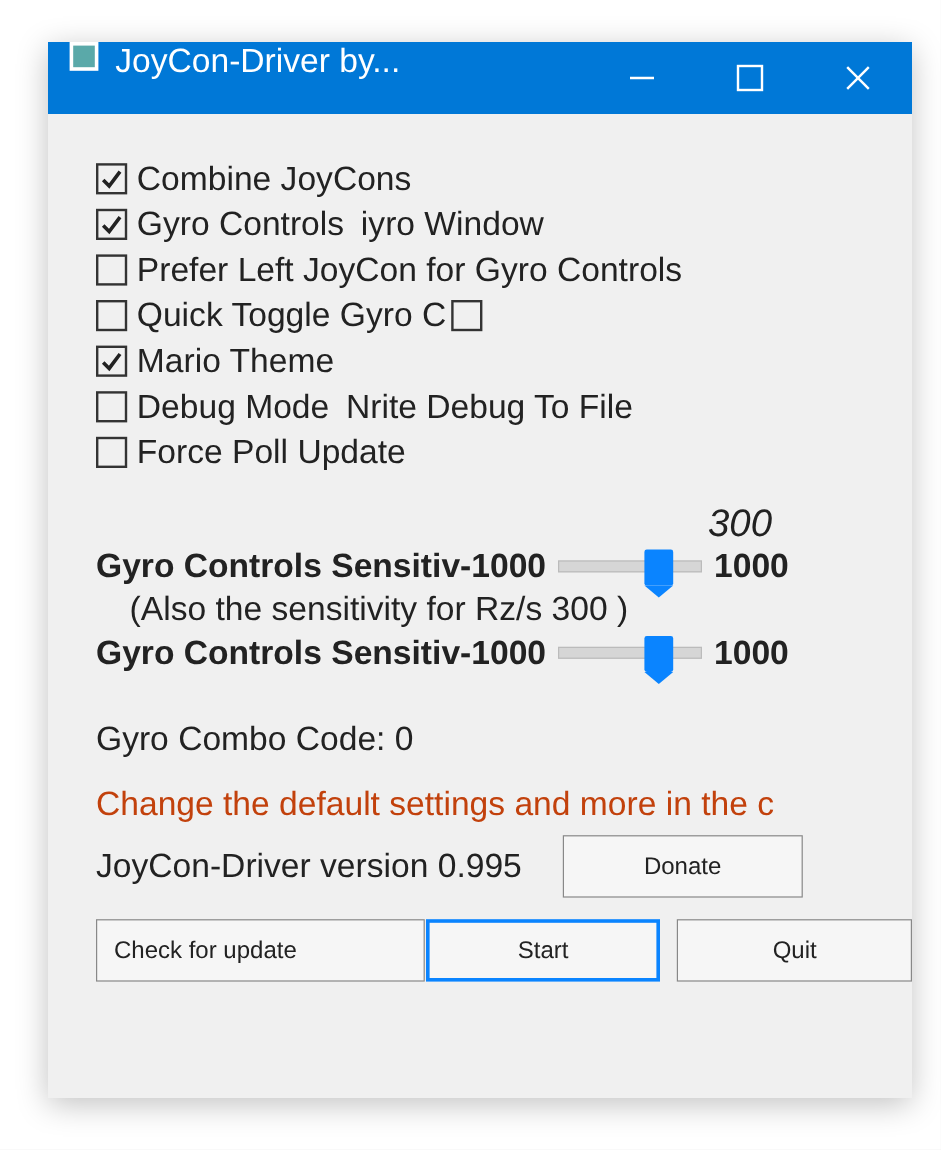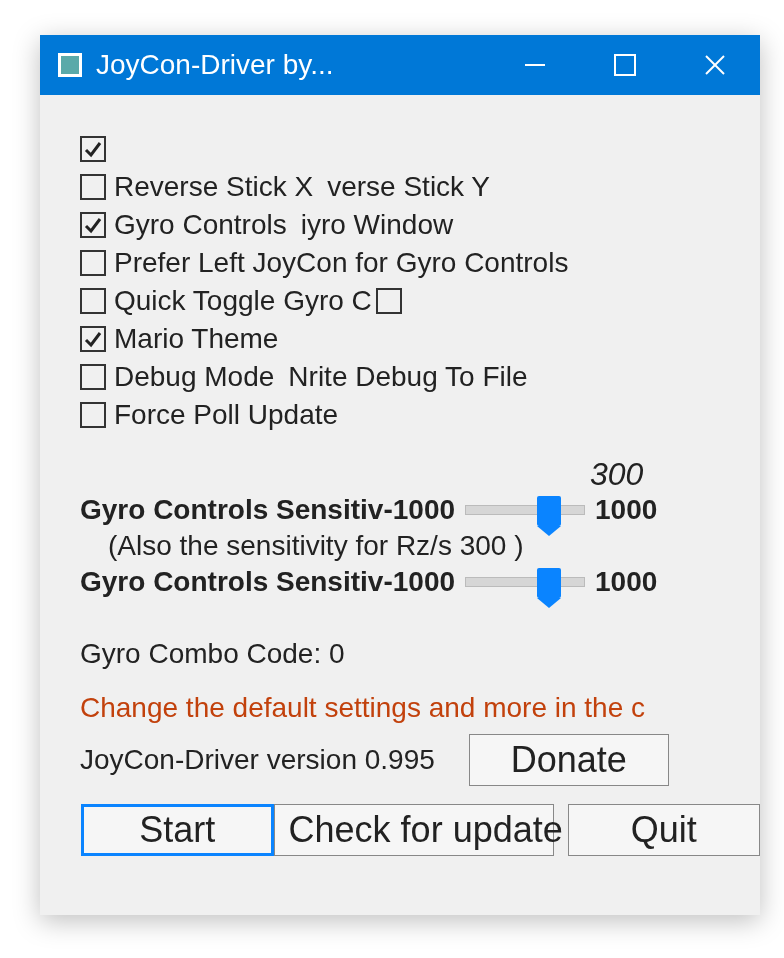--- a/index.html
+++ b/index.html
@@ -22,21 +22,20 @@
     box-shadow: 0 6px 25px rgba(0,0,0,0.25);
     display: flex;
     flex-direction: column;
     overflow: hidden;
   }
   .titlebar {
     background: #0078d7;
     color: #fff;
     height: 60px;
     display: flex;
-    align-items: center;
     font-size: 28px;
     font-weight: 400;
   }
   .titlebar .app-icon {
     width: 24px;
     height: 24px;
     margin-left: 18px;
     margin-right: 14px;
     display: inline-block;
     background: #fff;
@@ -144,21 +143,21 @@
   .cutline { margin-top: 22px; color:#c2410c; white-space:nowrap;}
   .version-row {
     margin-top: 10px;
     display:flex;
     align-items:center;
     white-space:nowrap;
   }
   .btn {
     border: 1px solid #888;
     background: #f6f6f6;
-    font-size: 36px;
+    font-size: 20px;
     height: 52px;
     display:flex;
     align-items:center;
     justify-content:center;
     padding: 0 10px;
     white-space:nowrap;
   }
   .btn-donate { width: 200px; margin-left: 34px;}
   .bottom-buttons {
     display:flex;
@@ -198,28 +197,23 @@
   </div>
 
   <div class="client">
 
     <div class="check-row">
       <span class="checkbox">
           <svg width="20" height="20">
             <polyline points="3,11 8,16 17,4"></polyline>
           </svg>
         </span>
-    </div>
-
-    <div class="check-row">
-      <span class="checkbox"></span>
-      <span>Reverse Stick X</span>
-      <span style="width:14px"></span>
-      <span>verse Stick Y</span>
-    </div>
+      <span>Combine JoyCons</span>
+    </div>
+
 
     <div class="check-row">
       <span class="checkbox">
           <svg width="20" height="20">
             <polyline points="3,11 8,16 17,4"></polyline>
           </svg>
         </span>
       <span>Gyro Controls</span>
       <span style="width:14px"></span>
       <span>iyro Window</span>
@@ -285,25 +279,25 @@
     <div class="cutline">Change the default settings and more in the c</div>
 
     <div class="version-row">
       <span>JoyCon-Driver version 0.995</span>
       <div class="btn btn-donate">
           <span>Donate</span>
         </div>
     </div>
 
     <div class="bottom-buttons">
+      <div class="btn btn-check">
+          <span>Check for update</span>
+        </div>
       <div class="btn btn-start">
           <span>Start</span>
-        </div>
-      <div class="btn btn-check">
-          <span>Check for update</span>
         </div>
       <div class="btn btn-quit">
           <span>Quit</span>
         </div>
     </div>
 
   </div>
 </div>
 
 </body></html>

